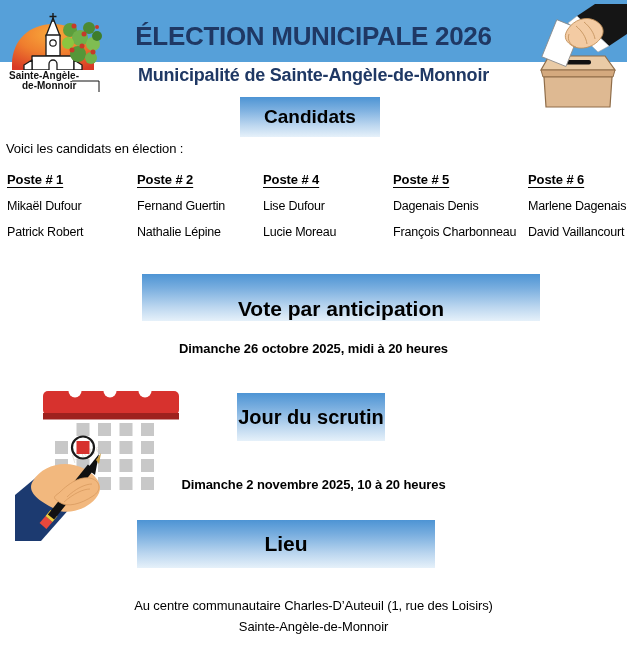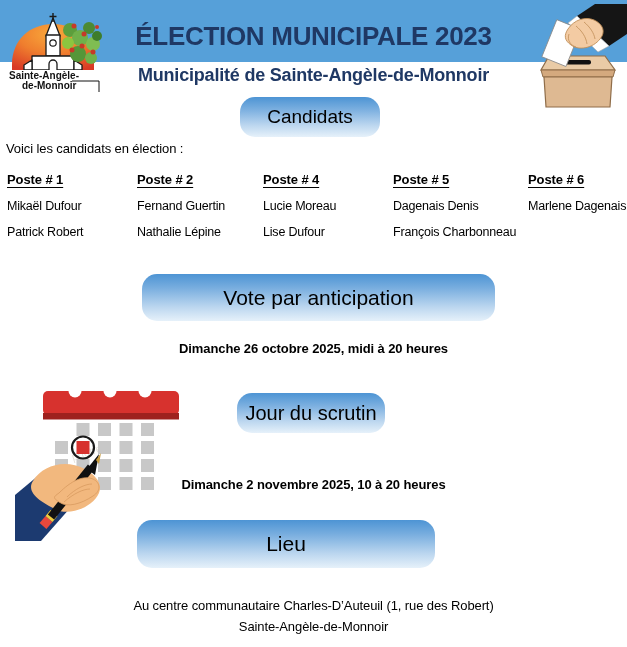--- a/index.html
+++ b/index.html
@@ -15,25 +15,25 @@
     position:absolute;left:0;right:0;top:21px;text-align:center;
     font-size:26px;font-weight:bold;letter-spacing:-0.3px;color:#1F3864;
   }
   .subtitle{
     position:absolute;left:0;right:0;top:65px;text-align:center;
     font-size:18px;font-weight:bold;letter-spacing:-0.2px;color:#1F3864;
   }
   .banner{
     position:absolute;display:flex;align-items:center;justify-content:center;
     background:linear-gradient(180deg,#4D94D4 0%,#79AEDF 30%,#BBD6EF 70%,#E6F1FA 100%);
-    font-weight:normal;color:#000;border-radius:15px;
+    font-weight:bold;color:#000;
   }
   .b-candidats{left:240px;top:97px;width:140px;height:40px;font-size:19px;}
-  .b-vote{left:142px;top:274px;width:353px;height:47px;font-size:21px;}
-  .b-jour{left:237px;top:393px;width:148px;height:40px;font-size:20px;}
+  .b-vote{left:142px;top:274px;width:398px;height:47px;font-size:21px;align-items:flex-end;}
+  .b-jour{left:237px;top:393px;width:148px;height:48px;font-size:20px;}
   .b-lieu{left:137px;top:520px;width:298px;height:48px;font-size:21px;}
   .intro{position:absolute;left:6px;top:141px;font-size:13px;letter-spacing:-0.1px;}
   .col{position:absolute;top:172px;white-space:nowrap;}
   .col-1{left:7px;}.col-2{left:137px;}.col-3{left:263px;}.col-4{left:393px;}.col-5{left:528px;}
   .poste-header{
     font-size:13px;font-weight:bold;text-decoration:underline;
     text-underline-offset:3px;height:27px;letter-spacing:-0.1px;
   }
   .cand-name{font-size:12.5px;height:26px;letter-spacing:-0.2px;}
   .date-line{
@@ -88,21 +88,21 @@
       <circle cx="64" cy="40" r="2.5" fill="#C63A28"></circle>
       <circle cx="74" cy="36" r="2.5" fill="#C63A28"></circle>
       <circle cx="89" cy="17" r="2" fill="#C63A28"></circle>
     </g>
     <rect x="0" y="60" width="98" height="22" fill="#fff"></rect>
     <text x="1" y="69" font-size="10" font-weight="bold" fill="#111" stroke="#fff" stroke-width="0">Sainte-Angèle-</text>
     <text x="14" y="79" font-size="10" font-weight="bold" fill="#111">de-Monnoir</text>
     <path d="M64,71 H91 V82" stroke="#111" stroke-width="1" fill="none"></path>
   </svg>
 
-  <div class="title">ÉLECTION MUNICIPALE 2023</div>
+  <div class="title">ÉLECTION MUNICIPALE 2026</div>
   <div class="subtitle">Municipalité de Sainte-Angèle-de-Monnoir</div>
 
   <svg class="ballot" viewBox="0 0 114 104">
     <polygon points="82,0 114,0 114,30 96,42 64,12" fill="#151515"></polygon>
     <polygon points="64,12 96,42 85,48 55,19" fill="#fff" stroke="#aaa" stroke-width="0.6"></polygon>
     <polygon points="36,52 92,52 102,66 28,66" fill="#E9CBA6" stroke="#8F6D49" stroke-width="1.2"></polygon>
     <rect x="48" y="56" width="30" height="4.5" rx="2" fill="#111"></rect>
     <g transform="rotate(22 48 40)">
       <rect x="35" y="19" width="26" height="40" fill="#fff" stroke="#8a8a8a" stroke-width="0.8"></rect>
     </g>
@@ -123,31 +123,32 @@
     <div class="cand-name">Mikaël Dufour</div>
     <div class="cand-name">Patrick Robert</div>
   </div>
   <div class="col col-2">
     <div class="poste-header">Poste # 2</div>
     <div class="cand-name">Fernand Guertin</div>
     <div class="cand-name">Nathalie Lépine</div>
   </div>
   <div class="col col-3">
     <div class="poste-header">Poste # 4</div>
+    <div class="cand-name">Lise Dufour</div>
     <div class="cand-name">Lucie Moreau</div>
-    <div class="cand-name">Lise Dufour</div>
   </div>
   <div class="col col-4">
     <div class="poste-header">Poste # 5</div>
     <div class="cand-name">Dagenais Denis</div>
     <div class="cand-name">François Charbonneau</div>
   </div>
   <div class="col col-5">
     <div class="poste-header">Poste # 6</div>
     <div class="cand-name">Marlene Dagenais</div>
+    <div class="cand-name">David Vaillancourt</div>
   </div>
 
   <div class="banner b-vote">
     <span>Vote par anticipation</span>
   </div>
   <div class="date-line d1">Dimanche 26 octobre 2025, midi à 20 heures</div>
 
   <svg class="calendar" viewBox="0 0 200 158">
     <text x="58" y="78" font-size="11" fill="#C9BFAE" opacity="0.45" transform="rotate(-18 58 78)">pngtree</text>
     <rect x="28" y="8" width="136" height="24" rx="5" fill="#D7322E"></rect>
@@ -190,17 +191,17 @@
 
   <div class="banner b-jour">
     <span>Jour du scrutin</span>
   </div>
   <div class="date-line d2">Dimanche 2 novembre 2025, 10 à 20 heures</div>
 
   <div class="banner b-lieu">
     <span>Lieu</span>
   </div>
   <div class="address">
-    <div>Au centre communautaire Charles-D’Auteuil (1, rue des Robert)</div>
+    <div>Au centre communautaire Charles-D’Auteuil (1, rue des Loisirs)</div>
     <div>Sainte-Angèle-de-Monnoir</div>
   </div>
 
 </div>
 
 </body></html>

